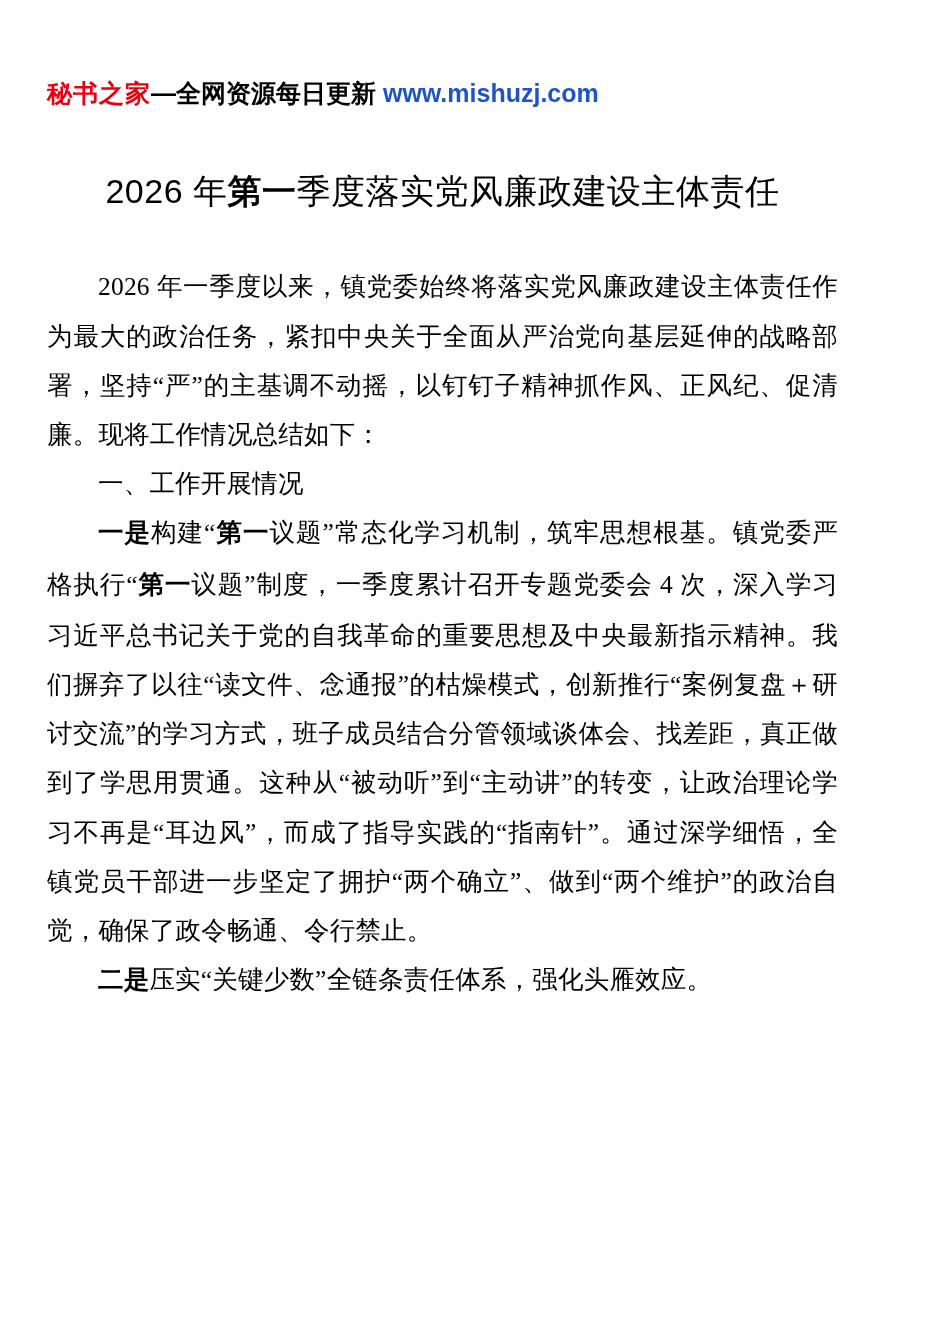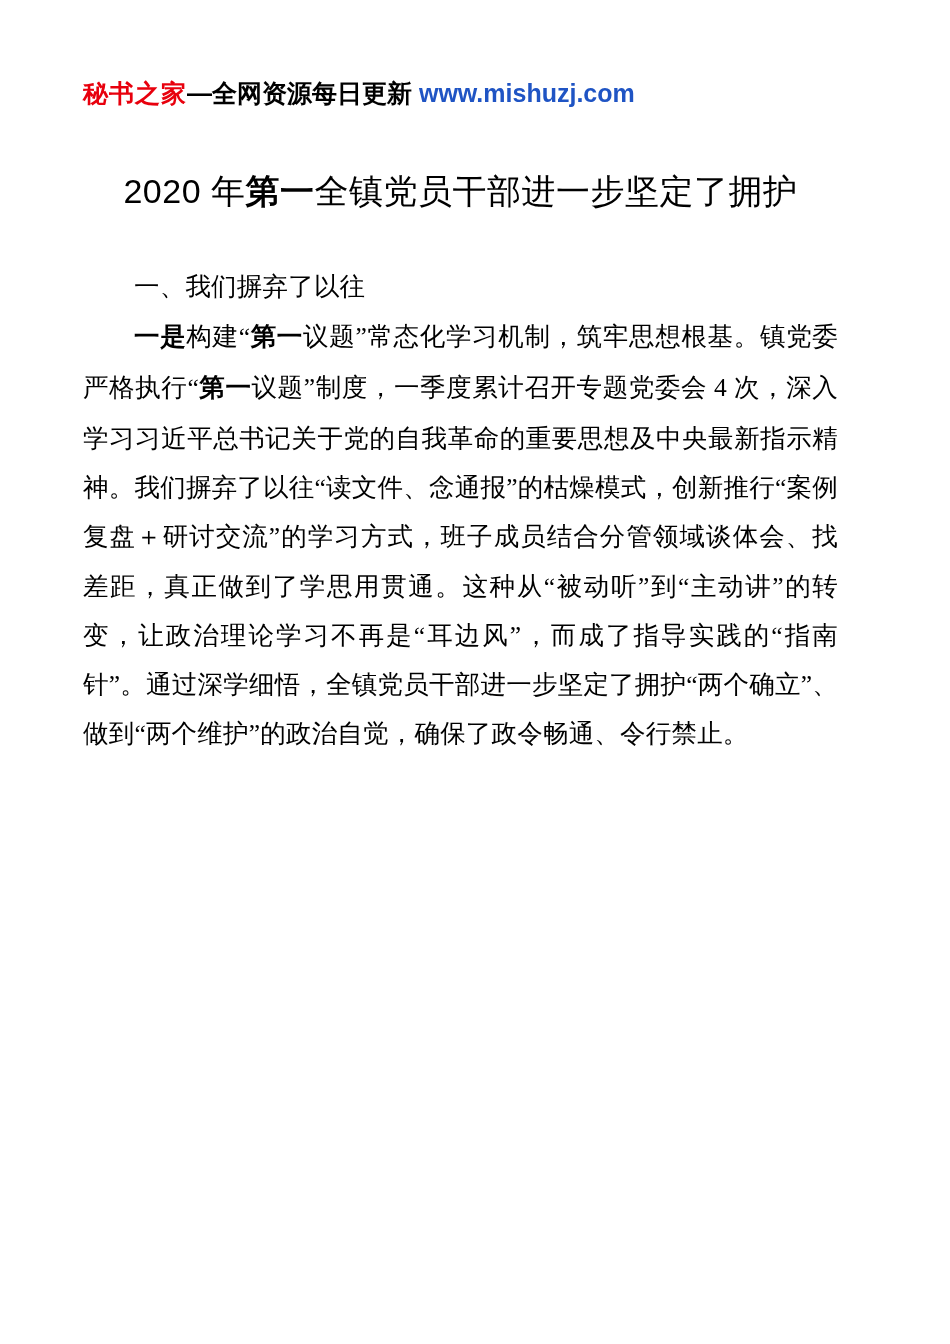--- a/index.html
+++ b/index.html
@@ -12,21 +12,21 @@
     height: 1344px;
     font-family: "Liberation Serif", serif;
     color: #000000;
     position: relative;
     overflow: hidden;
   }
   .page {
     width: 950px;
     height: 1344px;
     box-sizing: border-box;
-    padding: 78px 112px 40px 83px;
+    padding: 78px 112px 40px 47px;
     position: relative;
   }
   
   .header-line {
     font-family: "Liberation Sans", sans-serif;
     font-size: 25px;
     line-height: 1.2;
     white-space: nowrap;
     margin-bottom: 58px;
   }
@@ -78,25 +78,29 @@
 </head>
 <body>
 
 <div class="page">
 
   <div class="header-line">
     <span class="header-brand">秘书之家</span><span class="header-mid">—全网资源每日更新 </span><span class="header-url">www.mishuzj.com</span>
   </div>
 
   <h1 class="doc-title">
-    <span>2020 年</span><b>第一</b><span>全镇党员干部进一步坚定了拥护</span><br>
+    <span>2026 年</span><b>第一</b><span>季度落实党风廉政建设主体责任</span><br>
   </h1>
 
+  <p class="para">2026 年一季度以来，镇党委始终将落实党风廉政建设主体责任作为最大的政治任务，紧扣中央关于全面从严治党向基层延伸的战略部署，坚持“严”的主基调不动摇，以钉钉子精神抓作风、正风纪、促清廉。现将工作情况总结如下：</p>
 
-  <p class="para">一、我们摒弃了以往</p>
+  <p class="para">一、工作开展情况</p>
 
 
   <p class="para">
     <b>一是</b><span>构建“</span><b>第一</b><span>议题”常态化学习机制，筑牢思想根基。镇党委严格执行“</span><b>第一</b><span>议题”制度，一季度累计召开专题党委会 4 次，深入学习习近平总书记关于党的自我革命的重要思想及中央最新指示精神。我们摒弃了以往“读文件、念通报”的枯燥模式，创新推行“案例复盘＋研讨交流”的学习方式，班子成员结合分管领域谈体会、找差距，真正做到了学思用贯通。这种从“被动听”到“主动讲”的转变，让政治理论学习不再是“耳边风”，而成了指导实践的“指南针”。通过深学细悟，全镇党员干部进一步坚定了拥护“两个确立”、做到“两个维护”的政治自觉，确保了政令畅通、令行禁止。</span>
   </p>
 
+  <p class="para">
+    <b>二是</b><span>压实“关键少数”全链条责任体系，强化头雁效应。</span>
+  </p>
 
 </div>
 
 </body></html>

